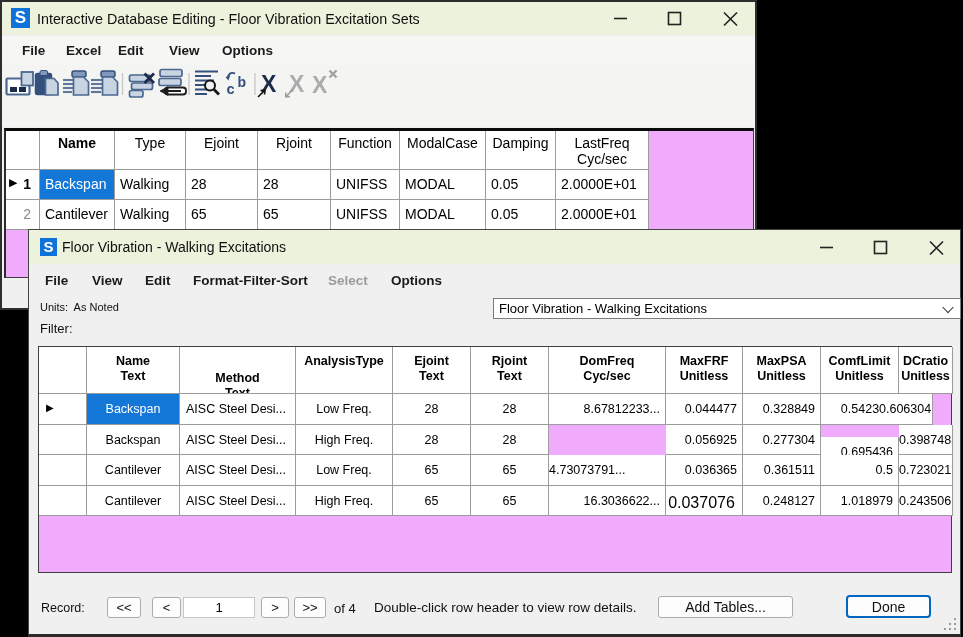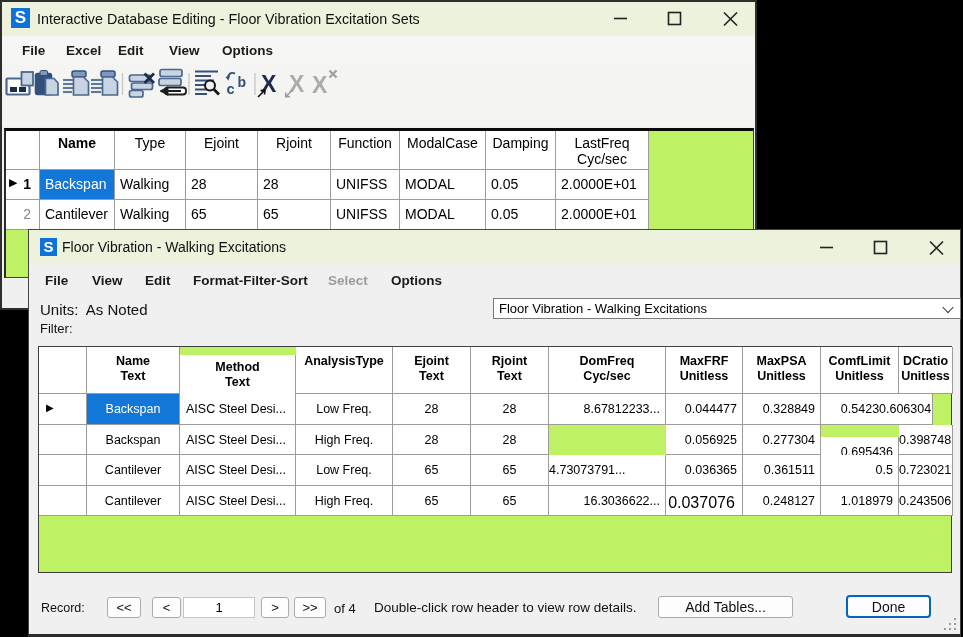--- a/index.html
+++ b/index.html
@@ -14,21 +14,21 @@
     background:#ECF2DB; }
   #w2 .titlebar { position:absolute; left:0; top:0; width:100%; height:34px;
     background:#ECF2DB; }
   .sicon { position:absolute; background:#0E72D8; color:#fff; font-weight:bold;
     text-align:center; }
   .title { position:absolute; color:#101010; font-size:15px; white-space:nowrap; }
   .menubar { position:absolute; font-size:13.5px; font-weight:bold; color:#1a1a1a; }
   .menubar span { position:absolute; top:0; }
 
   
-  .grid { position:absolute; background:#bef264; border:1px solid #3F3F3F; }
+  .grid { position:absolute; background:#f0abfc; border:1px solid #3F3F3F; }
   .cell { position:absolute; background:#fff; border-right:1px solid #9C9C9C;
     border-bottom:1px solid #9C9C9C; overflow:hidden; white-space:nowrap; }
   .hdr  { font-weight:bold; text-align:center; }
   .sel  { background:#1377D7; color:#fff; }
 
   .combo { position:absolute; background:#fff; border:1px solid #7b7b7b;
     white-space:nowrap; overflow:hidden; }
   .combo .chev { position:absolute; right:8px; top:50%; transform:translateY(-68%) rotate(45deg);
     width:8px; height:8px; border-right:1.7px solid #3c3c3c; border-bottom:1.7px solid #3c3c3c; }
 
@@ -164,28 +164,28 @@
     </svg>
   </div>
   <div class="menubar" style="left:0; top:35px; width:100%; height:30px; background:#F0F0F0;">
     <span style="left:16px; top:8px;">File</span>
     <span style="left:63px; top:8px;">View</span>
     <span style="left:116px; top:8px;">Edit</span>
     <span style="left:164px; top:8px;">Format-Filter-Sort</span>
     <span style="left:299px; top:8px; color:#9B9B9B;">Select</span>
     <span style="left:362px; top:8px;">Options</span>
   </div>
-  <div class="abs" style="left:11px; top:71px; font-size:15px; color:#111;">Units:&nbsp; As Noted</div>
+  <div class="abs" style="left:11px; top:71px; font-size:11px; color:#111;">Units:&nbsp; As Noted</div>
   <div class="abs" style="left:11px; top:91px; font-size:13px; color:#111;">Filter:</div>
   <div class="combo" style="left:464px; top:68px; width:468px; height:21px; font-size:13px; padding:2px 0 0 5px;">Floor Vibration - Walking Excitations<div class="chev"></div></div>
 
   <div class="grid" id="t2" style="left:9px; top:116px; width:914px; height:227px;">
       <div class="cell hdr" style="left:0px; top:0; width:48px; height:47px; font-size:12.5px; line-height:15px; padding-top:7px;"></div>
       <div class="cell hdr" style="left:48px; top:0; width:93px; height:47px; font-size:12.5px; line-height:15px; padding-top:7px;">Name<br>Text</div>
-      <div class="cell hdr" style="left:141px; top:8px; width:116px; height:47px; font-size:12.5px; line-height:15px; padding-top:5px;">Method<br>Text</div>
+      <div class="cell hdr" style="left:141px; top:0; width:116px; height:47px; font-size:12.5px; line-height:15px; padding-top:24px;">Method<br>Text</div>
       <div class="cell hdr" style="left:257px; top:0; width:97px; height:47px; font-size:12.5px; line-height:15px; padding-top:7px;">AnalysisType</div>
       <div class="cell hdr" style="left:354px; top:0; width:78px; height:47px; font-size:12.5px; line-height:15px; padding-top:7px;">Ejoint<br>Text</div>
       <div class="cell hdr" style="left:432px; top:0; width:78px; height:47px; font-size:12.5px; line-height:15px; padding-top:7px;">Rjoint<br>Text</div>
       <div class="cell hdr" style="left:510px; top:0; width:117px; height:47px; font-size:12.5px; line-height:15px; padding-top:7px;">DomFreq<br>Cyc/sec</div>
       <div class="cell hdr" style="left:627px; top:0; width:77px; height:47px; font-size:12.5px; line-height:15px; padding-top:7px;">MaxFRF<br>Unitless</div>
       <div class="cell hdr" style="left:704px; top:0; width:78px; height:47px; font-size:12.5px; line-height:15px; padding-top:7px;">MaxPSA<br>Unitless</div>
       <div class="cell hdr" style="left:782px; top:0; width:78px; height:47px; font-size:12.5px; line-height:15px; padding-top:7px;">ComfLimit<br>Unitless</div>
       <div class="cell hdr" style="left:860px; top:0; width:54px; height:47px; font-size:12.5px; line-height:15px; padding-top:7px;">DCratio<br>Unitless</div>
       <div class="cell" style="left:0px; top:47px; width:48px; height:31px; font-size:12.5px; padding-top:8px;padding-left:6px; text-align:left;padding-left:7px; font-size:10px; text-align:left;">▶</div>
       <div class="cell sel" style="left:48px; top:47px; width:93px; height:31px; font-size:12.5px; padding-top:8px;text-align:center;">Backspan</div>

